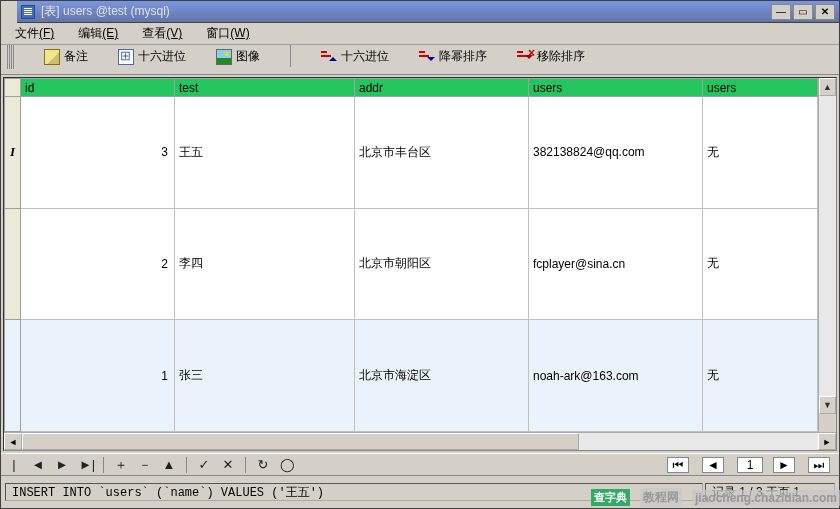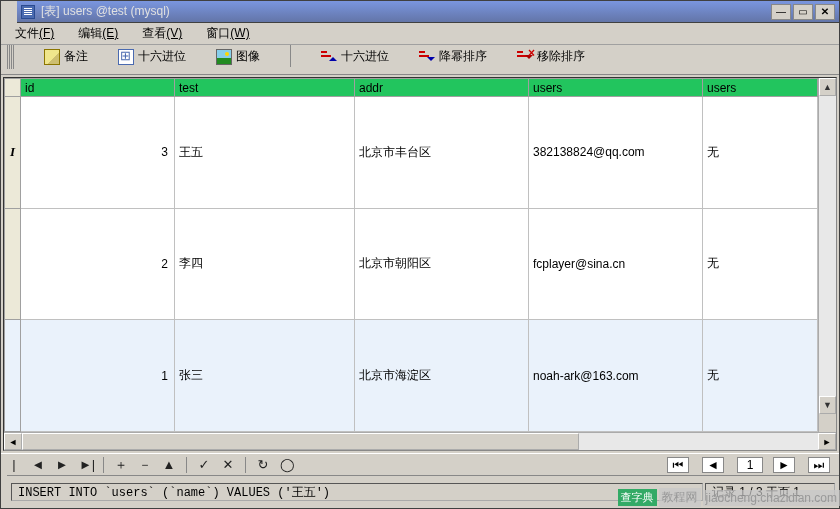--- a/index.html
+++ b/index.html
@@ -61,26 +61,26 @@
 .hscroll .track { flex: 1; height: 100%; position: relative; }
 .hscroll .thumb { position: absolute; left: 0; top: 0; width: 70%; height: 100%; background: #d4d0c8; border: 1px outset #fff; }
 
 .navbar { height: 22px; background: #d4d0c8; display: flex; align-items: center; padding: 0 6px; gap: 10px; border-top: 1px solid #fff; }
 .navbtn { width: 14px; height: 14px; color: #222; cursor: pointer; font-size: 13px; line-height: 14px; text-align: center; }
 .navdiv { width: 1px; height: 16px; background: #888; }
 .navbar .spacer { flex: 1; }
 .pgbtn { width: 22px; height: 16px; background: #fff; border: 1px solid #888; display: inline-flex; align-items: center; justify-content: center; margin-right: 3px; cursor: pointer; }
 .pginput { width: 26px; height: 16px; border: 1px solid #888; background: #fff; text-align: center; padding: 0 2px; }
 
-.status { height: 20px; background: #d4d0c8; border-top: 1px solid #888; display: flex; align-items: center; padding: 16px 4px; margin-left: 6px; }
+.status { height: 20px; background: #d4d0c8; border-top: 1px solid #888; display: flex; align-items: center; padding: 16px 4px; }
 .statuscell { border: 1px inset #aaa; padding: 1px 6px; height: 18px; display: flex; align-items: center; font-family: "Courier New", monospace; }
 .statuscell.main { flex: 1; }
 .statuscell.rec { margin-left: 2px; width: 130px; font-family: inherit; }
 
-.watermark { position: absolute; right: 0; bottom: 2px; font-size: 12px; color: #999; display: flex; align-items: center; gap: 2px; pointer-events: none; }
+.watermark { position: absolute; right: 0; bottom: 2px; font-size: 12px; color: #999; display: flex; align-items: center; gap: 10px; pointer-events: none; font-weight: bold; }
 .watermark .logo { background: #3a6; color: #fff; padding: 1px 3px; font-size: 11px; }
 .watermark .txt { background: rgba(200,200,200,0.7); padding: 1px 3px; }
 </style>
 </head>
 <body>
 
 <div class="window">
   <div class="titlebar">
     <span class="icon"></span>
     <span class="title">[表] users @test (mysql)</span>

